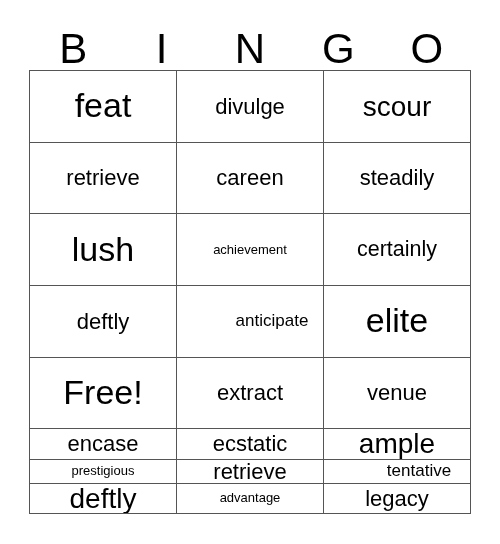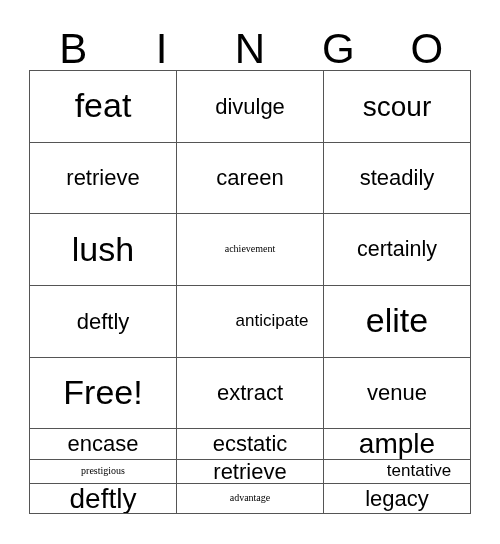--- a/index.html
+++ b/index.html
@@ -80,21 +80,21 @@
     font-family: "Liberation Sans", sans-serif;
     font-weight: 400;
     display: block;
   }
 
   
   .fs-xl  { font-size: 34px; }
   .fs-lg  { font-size: 28px; }
   .fs-md  { font-size: 22px; }
   .fs-sm  { font-size: 17px; margin-left: 44px; }
-  .fs-xs  { font-size: 10px; font-family: Liberation Serif, serif; }
+  .fs-xs  { font-size: 13px; }
 </style>
 </head>
 <body>
 
 <div id="card">
 
   <div id="header">
     <div class="header-cell">
       <span class="header-letter">B</span>
     </div>

